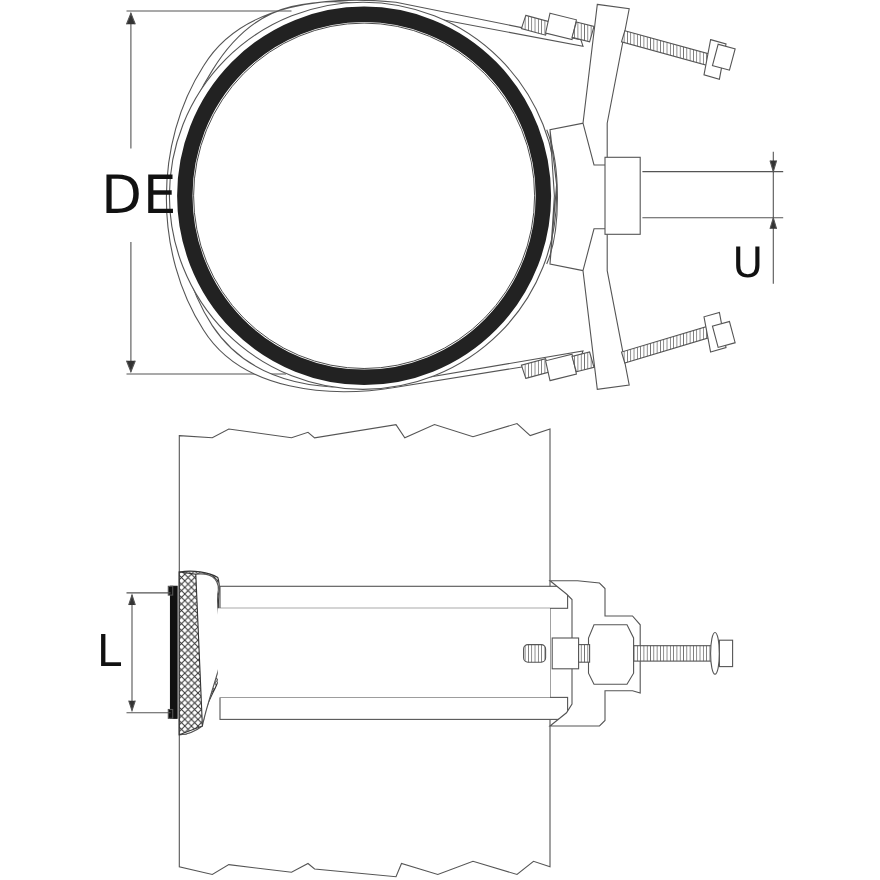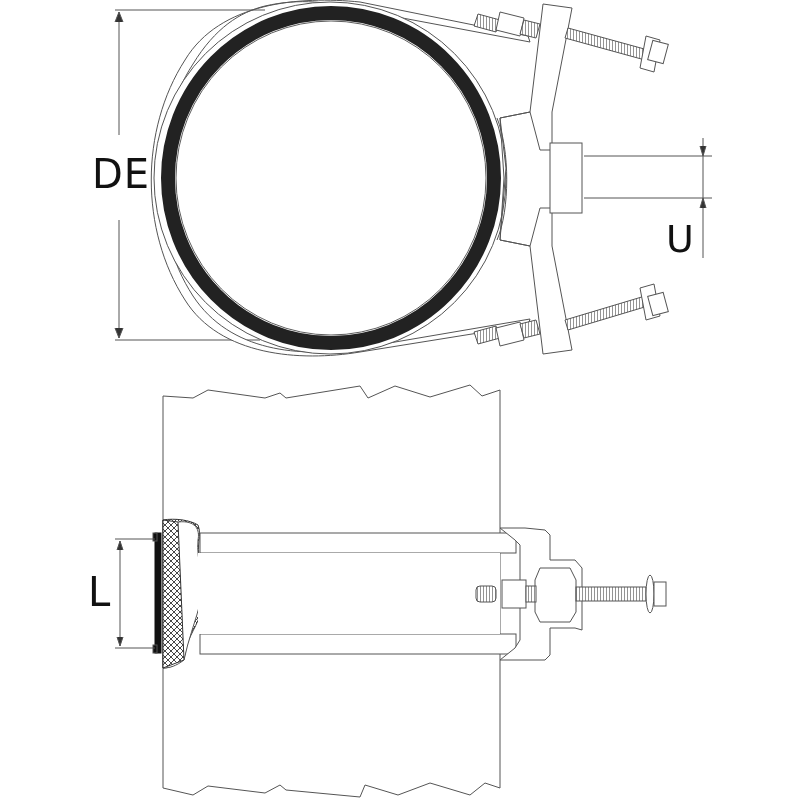--- a/index.html
+++ b/index.html
@@ -1,19 +1,19 @@
 <!DOCTYPE html>
 <html><head>
 <meta charset="utf-8">
 <style>
   html,body{margin:0;padding:0;background:#fff;}
   body{width:800px;height:800px;position:relative;overflow:hidden;font-family:"DejaVu Sans",sans-serif;}
   svg{position:absolute;left:0;top:0;}
   .lbl{position:absolute;font-family:"DejaVu Sans",sans-serif;color:#111;font-weight:400;line-height:1;}
-  #lbl-de{left:92px;top:154px;font-size:40px;letter-spacing:1px;}
+  #lbl-de{left:92px;top:154px;font-size:48px;letter-spacing:1px;}
   #lbl-u{left:666px;top:220px;font-size:38px;}
   #lbl-l{left:88px;top:572px;font-size:40px;}
 </style>
 </head>
 <body>
 
 <svg width="800" height="800" viewBox="0 0 800 800">
   <defs>
     <pattern id="thread" width="3" height="6" patternUnits="userSpaceOnUse">
       <rect width="3" height="6" fill="#fff"></rect>

